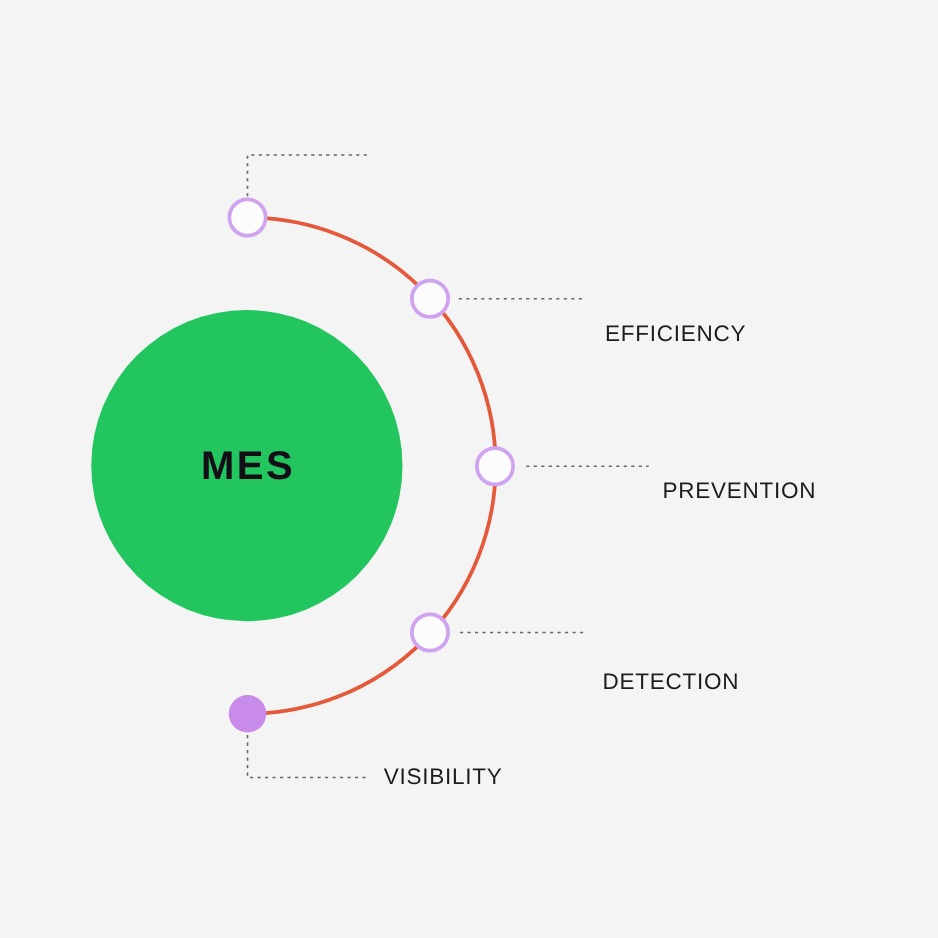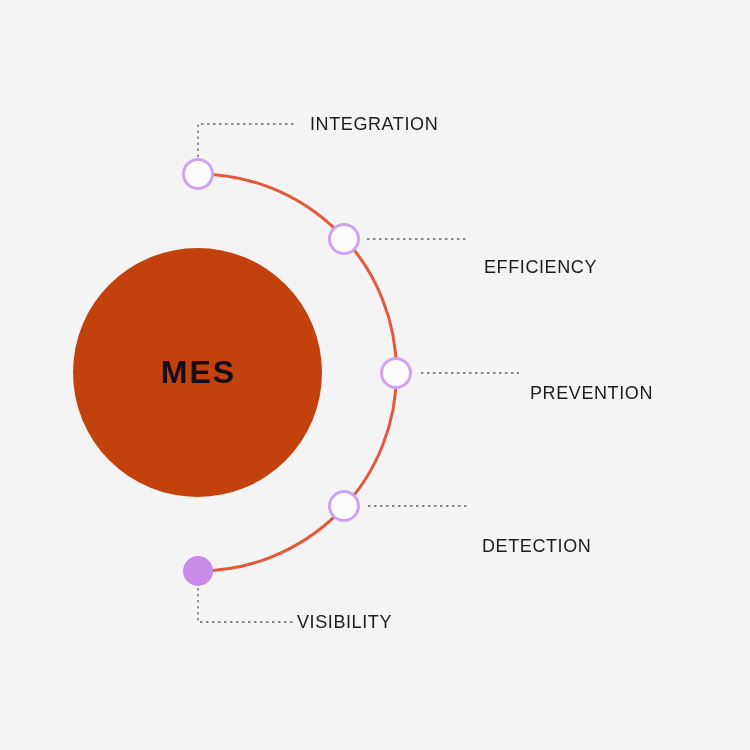--- a/index.html
+++ b/index.html
@@ -22,21 +22,21 @@
     width: 750px;
     height: 750px;
   }
   .center-circle {
     position: absolute;
     left: 73px;
     top: 248px;
     width: 249px;
     height: 249px;
     border-radius: 50%;
-    background: #c2410c;
+    background: #22c55e;
     display: flex;
     align-items: center;
     justify-content: center;
   }
   .center-label {
     font-size: 32px;
     font-weight: 700;
     letter-spacing: 2px;
     color: #150d17;
     transform: translateX(1px);
@@ -47,21 +47,21 @@
     font-size: 18px;
     font-weight: 400;
     letter-spacing: 0.6px;
     color: #1d1b1e;
     white-space: nowrap;
   }
   .lbl-integration { left: 310px; top: 124px; }
   .lbl-efficiency  { left: 484px; top: 239px; margin-top: 28px; }
   .lbl-prevention  { left: 530px; top: 373px; margin-top: 20px; }
   .lbl-detection   { left: 482px; top: 506px; margin-top: 40px; }
-  .lbl-visibility  { left: 297px; top: 622px; }
+  .lbl-visibility  { left: 307px; top: 622px; }
 </style>
 </head>
 <body>
 
 <div class="canvas">
 
   <svg class="layer-svg" viewBox="0 0 750 750">
 
     <path d="M 198 174 A 198.5 198.5 0 0 1 198 571" fill="none" stroke="#e4593a" stroke-width="3"></path>
 
@@ -75,19 +75,18 @@
     <circle cx="344" cy="239" r="14.5" fill="#fdfcfd" stroke="#cfa3ef" stroke-width="3"></circle>
     <circle cx="396" cy="373" r="14.5" fill="#fdfcfd" stroke="#cfa3ef" stroke-width="3"></circle>
     <circle cx="344" cy="506" r="14.5" fill="#fdfcfd" stroke="#cfa3ef" stroke-width="3"></circle>
     <circle cx="198" cy="571" r="15" fill="#c98be9"></circle>
   </svg>
 
   <div class="center-circle">
     <span class="center-label">MES</span>
   </div>
 
-  <div class="node-label lbl-integration">INTEGRATION</div>
   <div class="node-label lbl-efficiency">EFFICIENCY</div>
   <div class="node-label lbl-prevention">PREVENTION</div>
   <div class="node-label lbl-detection">DETECTION</div>
   <div class="node-label lbl-visibility">VISIBILITY</div>
 
 </div>
 
 </body></html>

